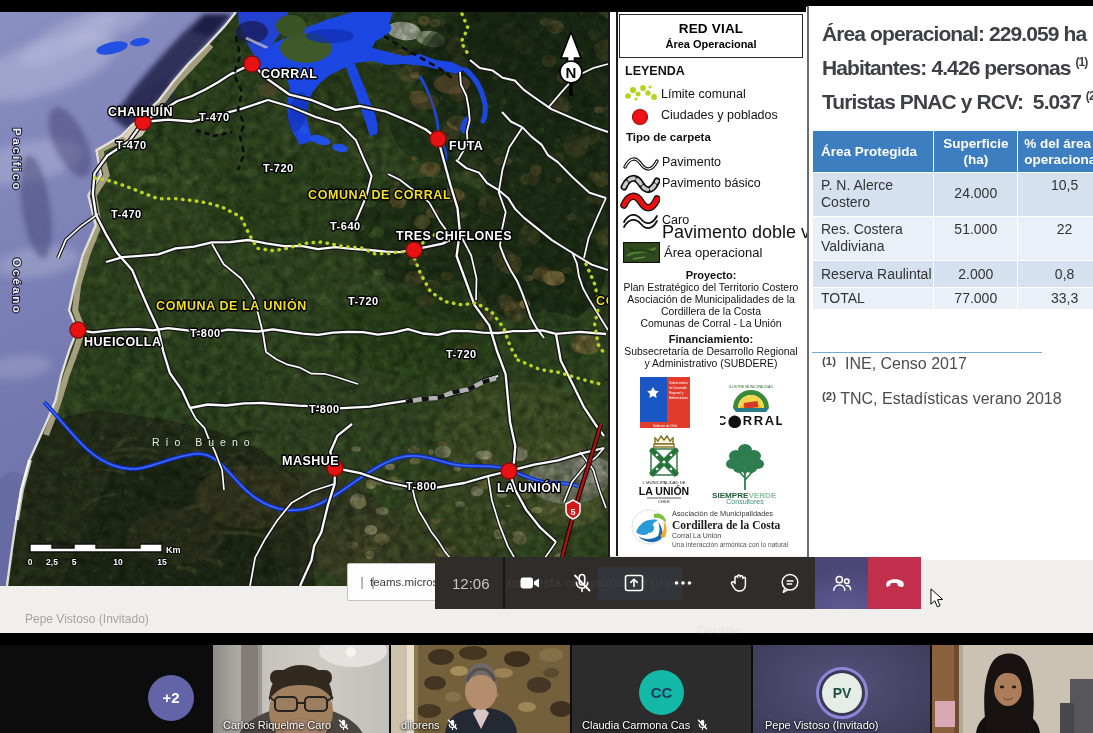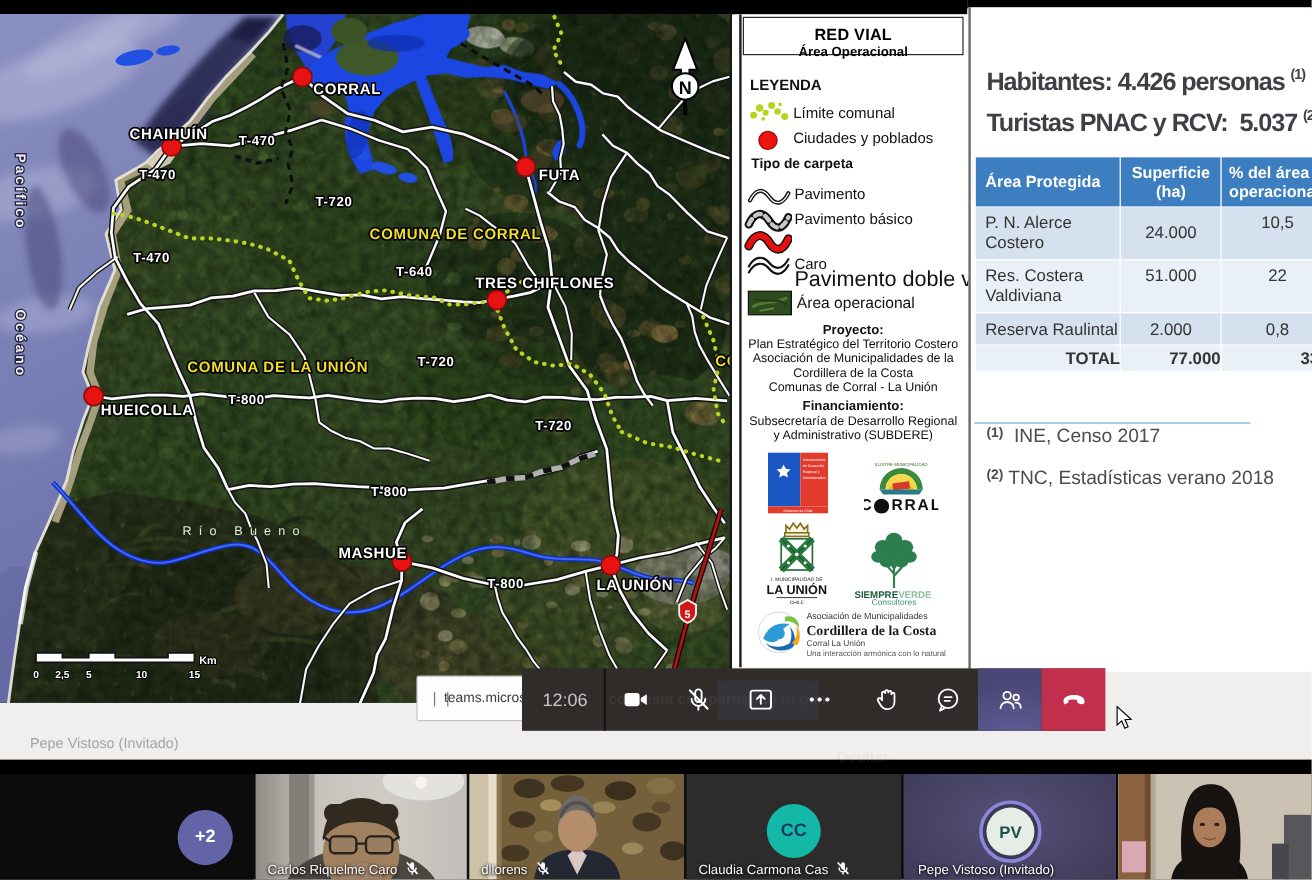--- a/index.html
+++ b/index.html
@@ -24,29 +24,29 @@
 #ptable td, #ptable th { border:1.6px solid #fff; vertical-align:middle; }
 #ptable th { background:#3d7ec0; color:#fff; font-weight:bold; height:42px;
   font-size:13.5px; line-height:16px; }
 #ptable .c1 { width:122px; text-align:left; padding-left:8px; }
 #ptable .c2 { width:84px; text-align:center; }
 #ptable .c3 { width:94px; text-align:center; }
 #ptable .ra { background:#d5e1ef; }
 #ptable .rb { background:#eaf0f8; }
 #ptable td { height:44px; line-height:17px; font-size:14px; }
 #ptable tr.thin td { height:27px; }
-#ptable tr.tot td { height:22px; font-weight:bold;text-align:right; }
+#ptable tr.tot td { height:22px; font-weight:normal; }
 #blueline { left:812px; top:352px; width:230px; height:0px; border-top:1.6px solid #74a9d8; }
 .fnote { position:absolute; font-size:16px; color:#4c4c4c; white-space:nowrap; }
 .fnote b { font-size:11.5px; font-weight:bold; position:relative; top:-4px; }
 
 
 #legend { left:612px; top:12px; width:195px; height:544px; background:#fff; }
 #legend .lline { position:absolute; left:4px; top:0; width:2px; height:544px; background:#1d1d1d; }
-#lgtitle { position:absolute; left:7px; top:2px; width:184px; height:32px;
+#lgtitle { position:absolute; left:7px; top:2px; width:184px; height:44px;
   border:1.6px solid #2a2a2a; text-align:center; }
 #lgtitle .t1 { font-size:13.5px; font-weight:bold; margin-top:6px; letter-spacing:0.2px;}
 #lgtitle .t2 { font-size:11px; font-weight:bold; margin-top:2px; }
 .lg { position:absolute; color:#111; white-space:nowrap; }
 .lgb { font-weight:bold; }
 .lgc { position:absolute; width:184px; left:7px; text-align:center; color:#111; }
 
 
 #sharebar { left:347px; top:563px; width:459px; height:38px; background:#fdfdfd;
   border:1px solid #c5c3c1; border-radius:2px; font-size:11.5px; color:#3a3a3a; }
@@ -648,20 +648,21 @@
 <path d="M 24,8 C 30,6 36,10 36,17 C 33,13 28,11 24,12 Z" fill="#7ac143"></path>
 <path d="M 30,30 C 34,26 35,20 33,15 C 37,19 38,27 34,32 Z" fill="#f5a81c"></path>
 <circle cx="19" cy="22" r="5" fill="#2a9ad8"></circle>
 <text x="42" y="10" font-size="7.4" fill="#333" font-family="Liberation Sans, sans-serif">Asociación de Municipalidades</text>
 <text x="42" y="23" font-size="11.5" font-weight="bold" fill="#1a1a1a" font-family="Liberation Serif, serif">Cordillera de la Costa</text>
 <text x="42" y="32" font-size="7" fill="#444" font-family="Liberation Sans, sans-serif">Corral  La Unión</text>
 <text x="42" y="41" font-size="6.6" fill="#555" font-family="Liberation Sans, sans-serif">Una interacción armónica con lo natural</text>
 </svg>
 </div>
 <div id="rpanel" class="abs">
+  <div class="h1" style="top:16px;">Área operacional: 229.059 ha</div>
   <div class="h1" style="top:50px;">Habitantes: 4.426 personas <sup>(1)</sup></div>
   <div class="h1" style="top:84px;">Turistas PNAC y RCV:&nbsp; 5.037 <sup>(2)</sup></div>
   <table id="ptable">
     <tbody>
         <tr>
           <th class="c1" style="text-align:left;padding-left:8px;">Área Protegida</th>
         <th class="c2">Superficie<br>(ha)</th>
         <th class="c3" style="text-align:left;padding-left:6px;">% del área<br>operaciona</th>
         </tr>
     <tr class="ra">

